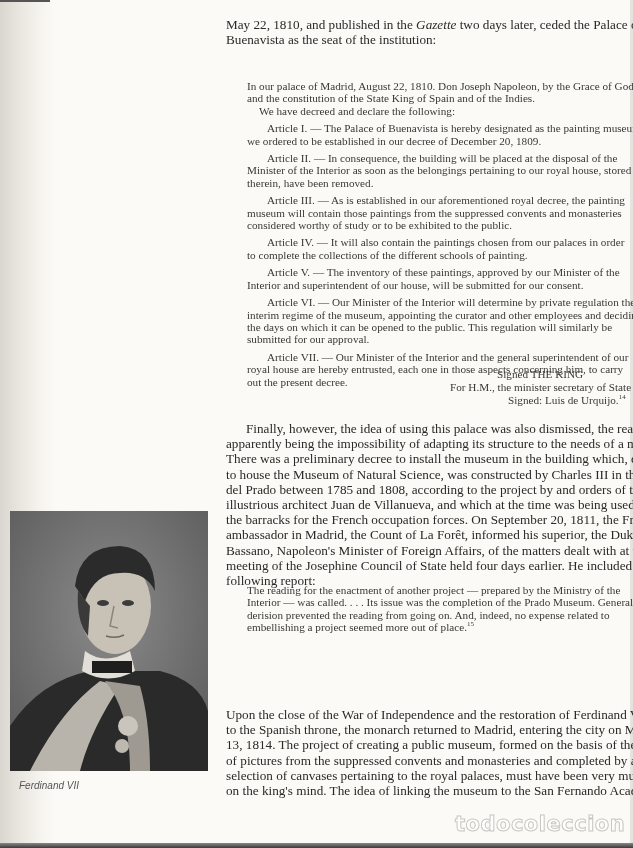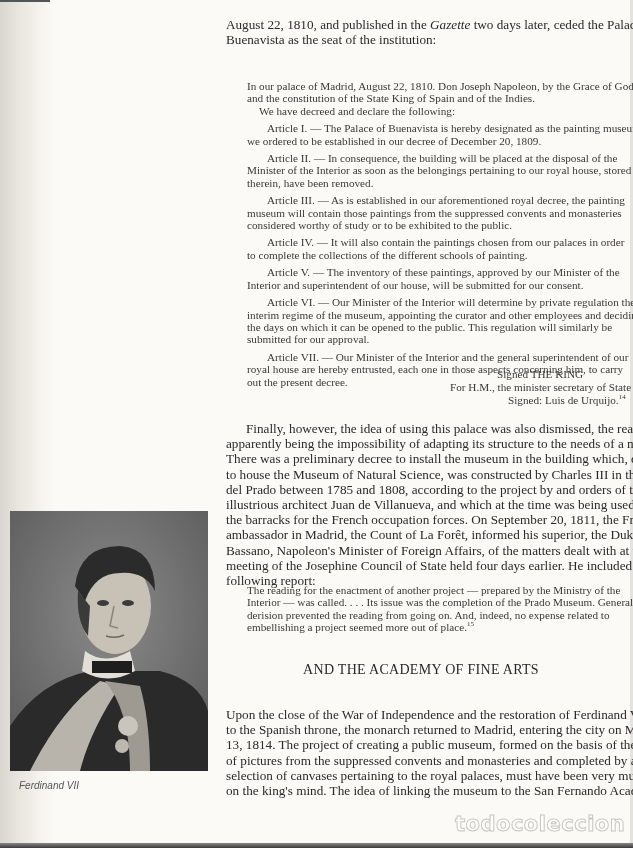--- a/index.html
+++ b/index.html
@@ -72,21 +72,21 @@
     i { font-style: italic; }
   </style>
 </head>
 <body>
 
 <div class="gutter"></div>
 <div class="topbar"></div>
 <div class="rightedge"></div>
 
 <div class="body-text" style="top:17px;">
-  <span class="line"><span>August 22, 1810, and published in the </span><i>Gazette</i><span> two days later, ceded the Palace o</span></span>
+  <span class="line"><span>May 22, 1810, and published in the </span><i>Gazette</i><span> two days later, ceded the Palace o</span></span>
   <span class="line">Buenavista as the seat of the institution:</span>
 </div>
 
 <div class="decree" style="top:80px;">
   <div>
     <span class="line">In our palace of Madrid, August 22, 1810. Don Joseph Napoleon, by the Grace of God</span>
     <span class="line">and the constitution of the State King of Spain and of the Indies.</span>
   </div>
   <div class="para">
     <span class="line indent1">We have decreed and declare the following:</span>
@@ -145,21 +145,20 @@
 </div>
 
 <div class="decree" style="top:584px;">
   <span class="line">The reading for the enactment of another project — prepared by the Ministry of the</span>
   <span class="line">Interior — was called. . . . Its issue was the completion of the Prado Museum. General</span>
   <span class="line">derision prevented the reading from going on. And, indeed, no expense related to</span>
   <span class="line"><span>embellishing a project seemed more out of place.</span><sup>15</sup></span>
 </div>
 
 <div class="heading" style="top:662px;">
-  <span class="line">AND THE ACADEMY OF FINE ARTS</span>
 </div>
 
 <div class="body-text" style="top:707px;">
   <span class="line">Upon the close of the War of Independence and the restoration of Ferdinand VII</span>
   <span class="line">to the Spanish throne, the monarch returned to Madrid, entering the city on May</span>
   <span class="line">13, 1814. The project of creating a public museum, formed on the basis of the funds</span>
   <span class="line">of pictures from the suppressed convents and monasteries and completed by a</span>
   <span class="line">selection of canvases pertaining to the royal palaces, must have been very much</span>
   <span class="line">on the king's mind. The idea of linking the museum to the San Fernando Academy</span>
 </div>

